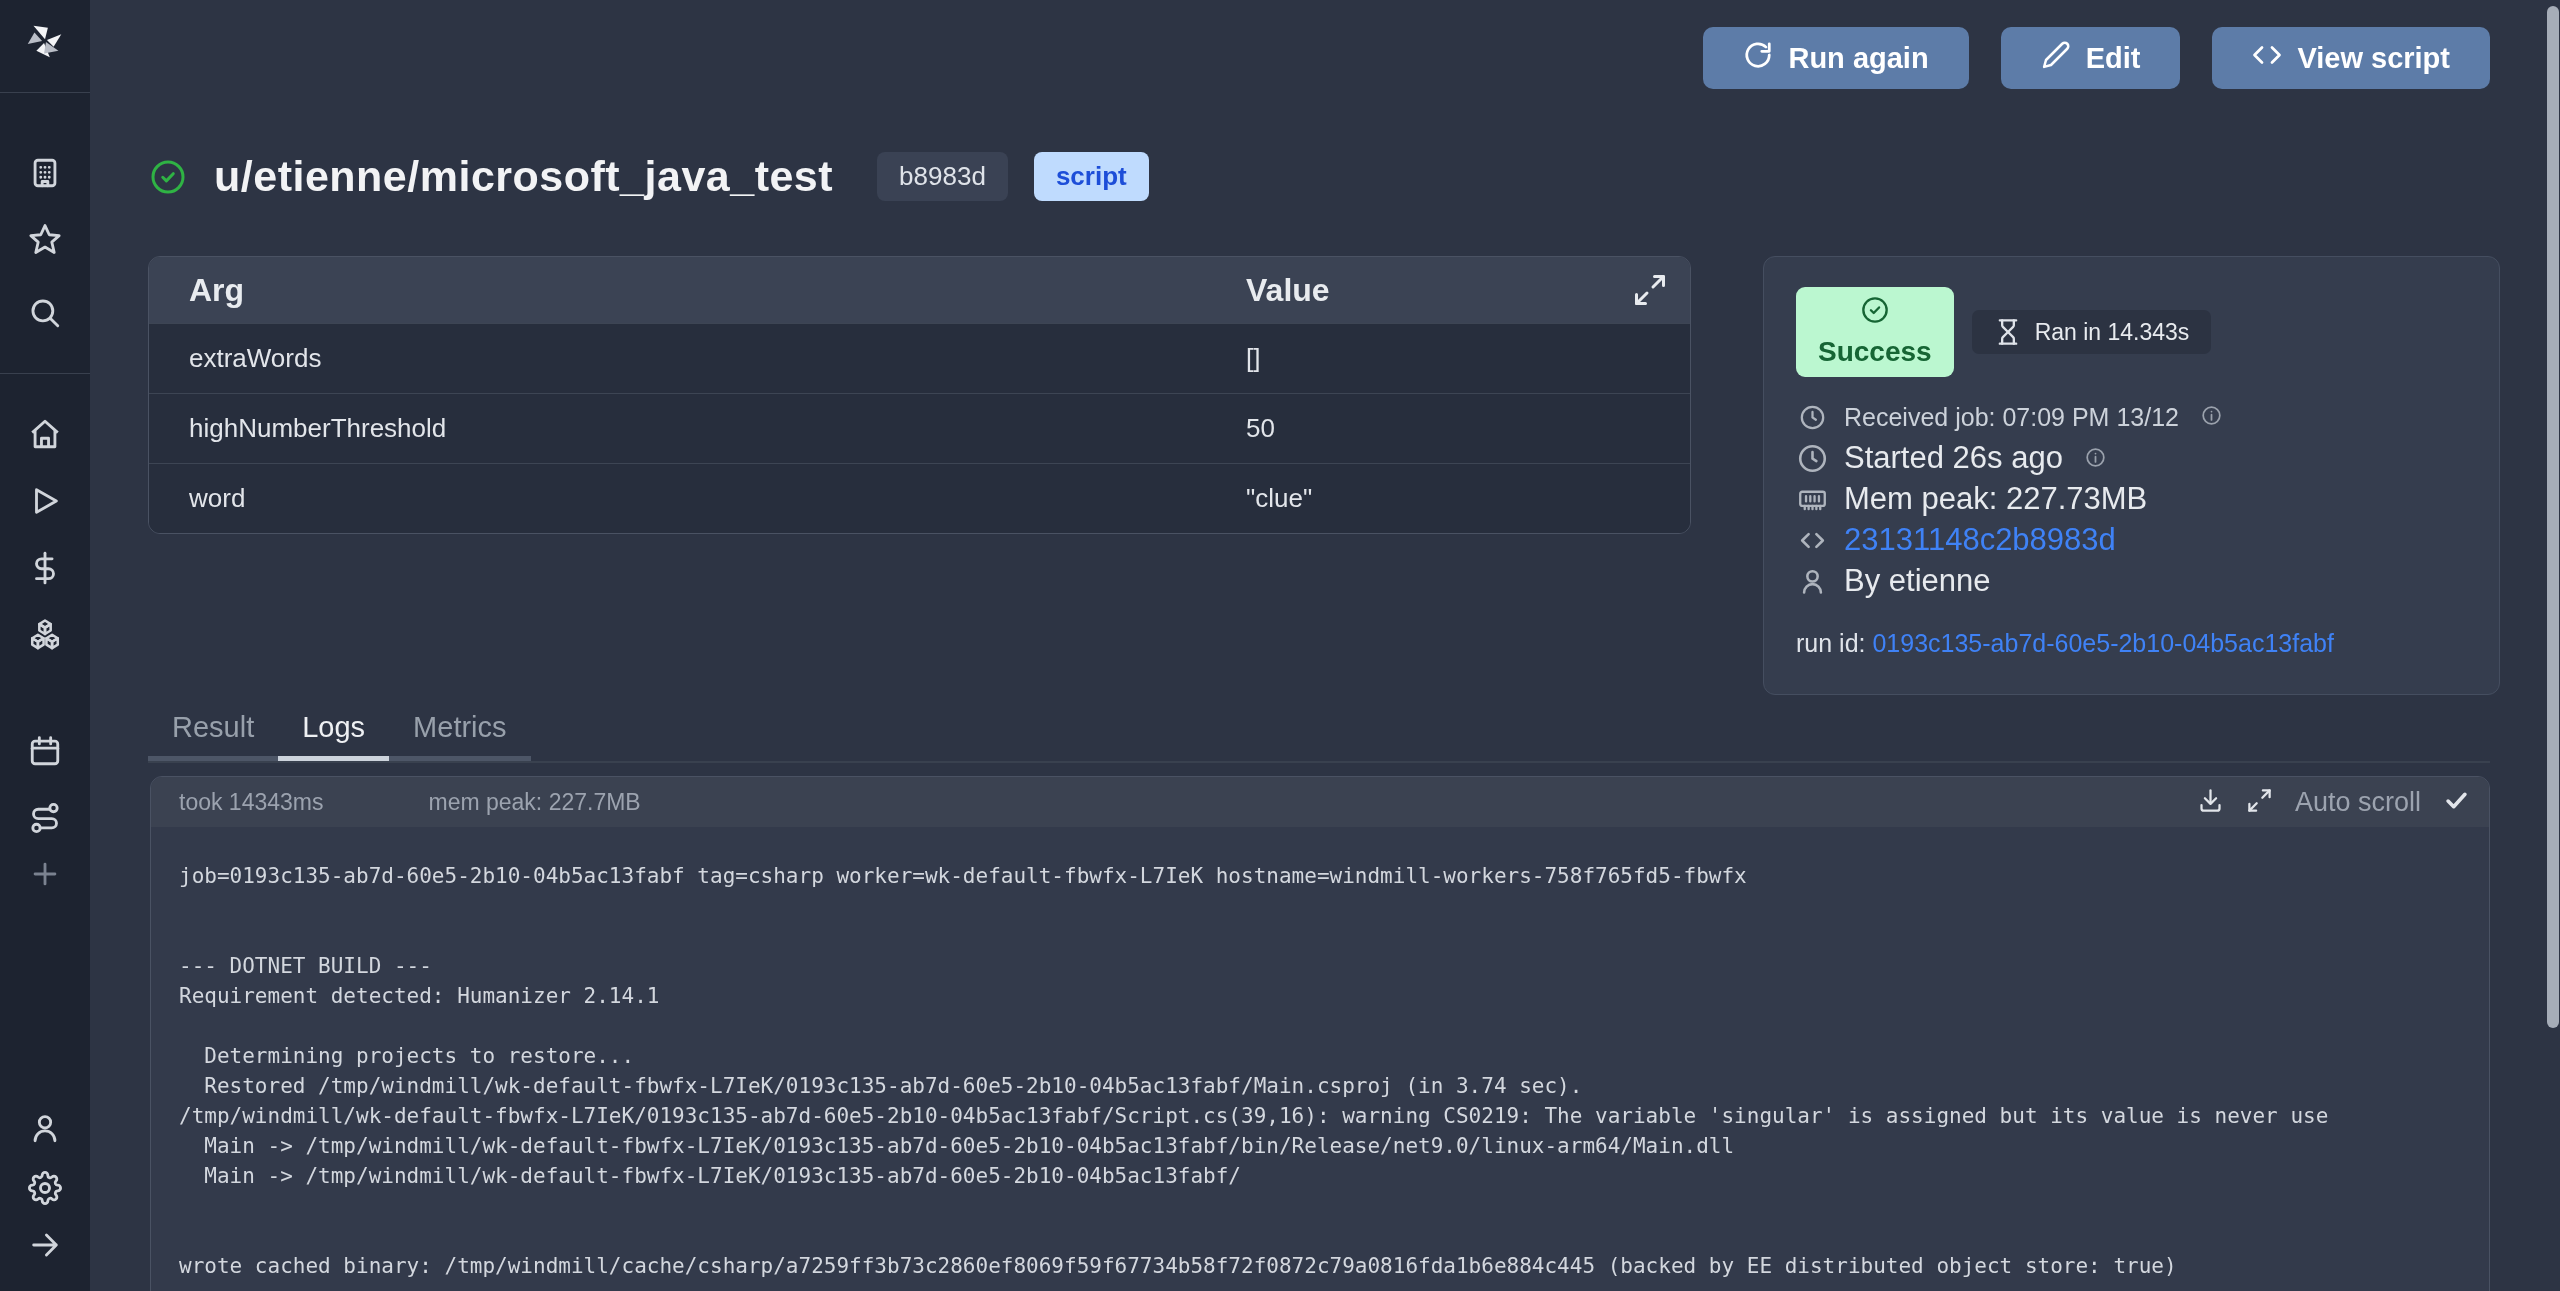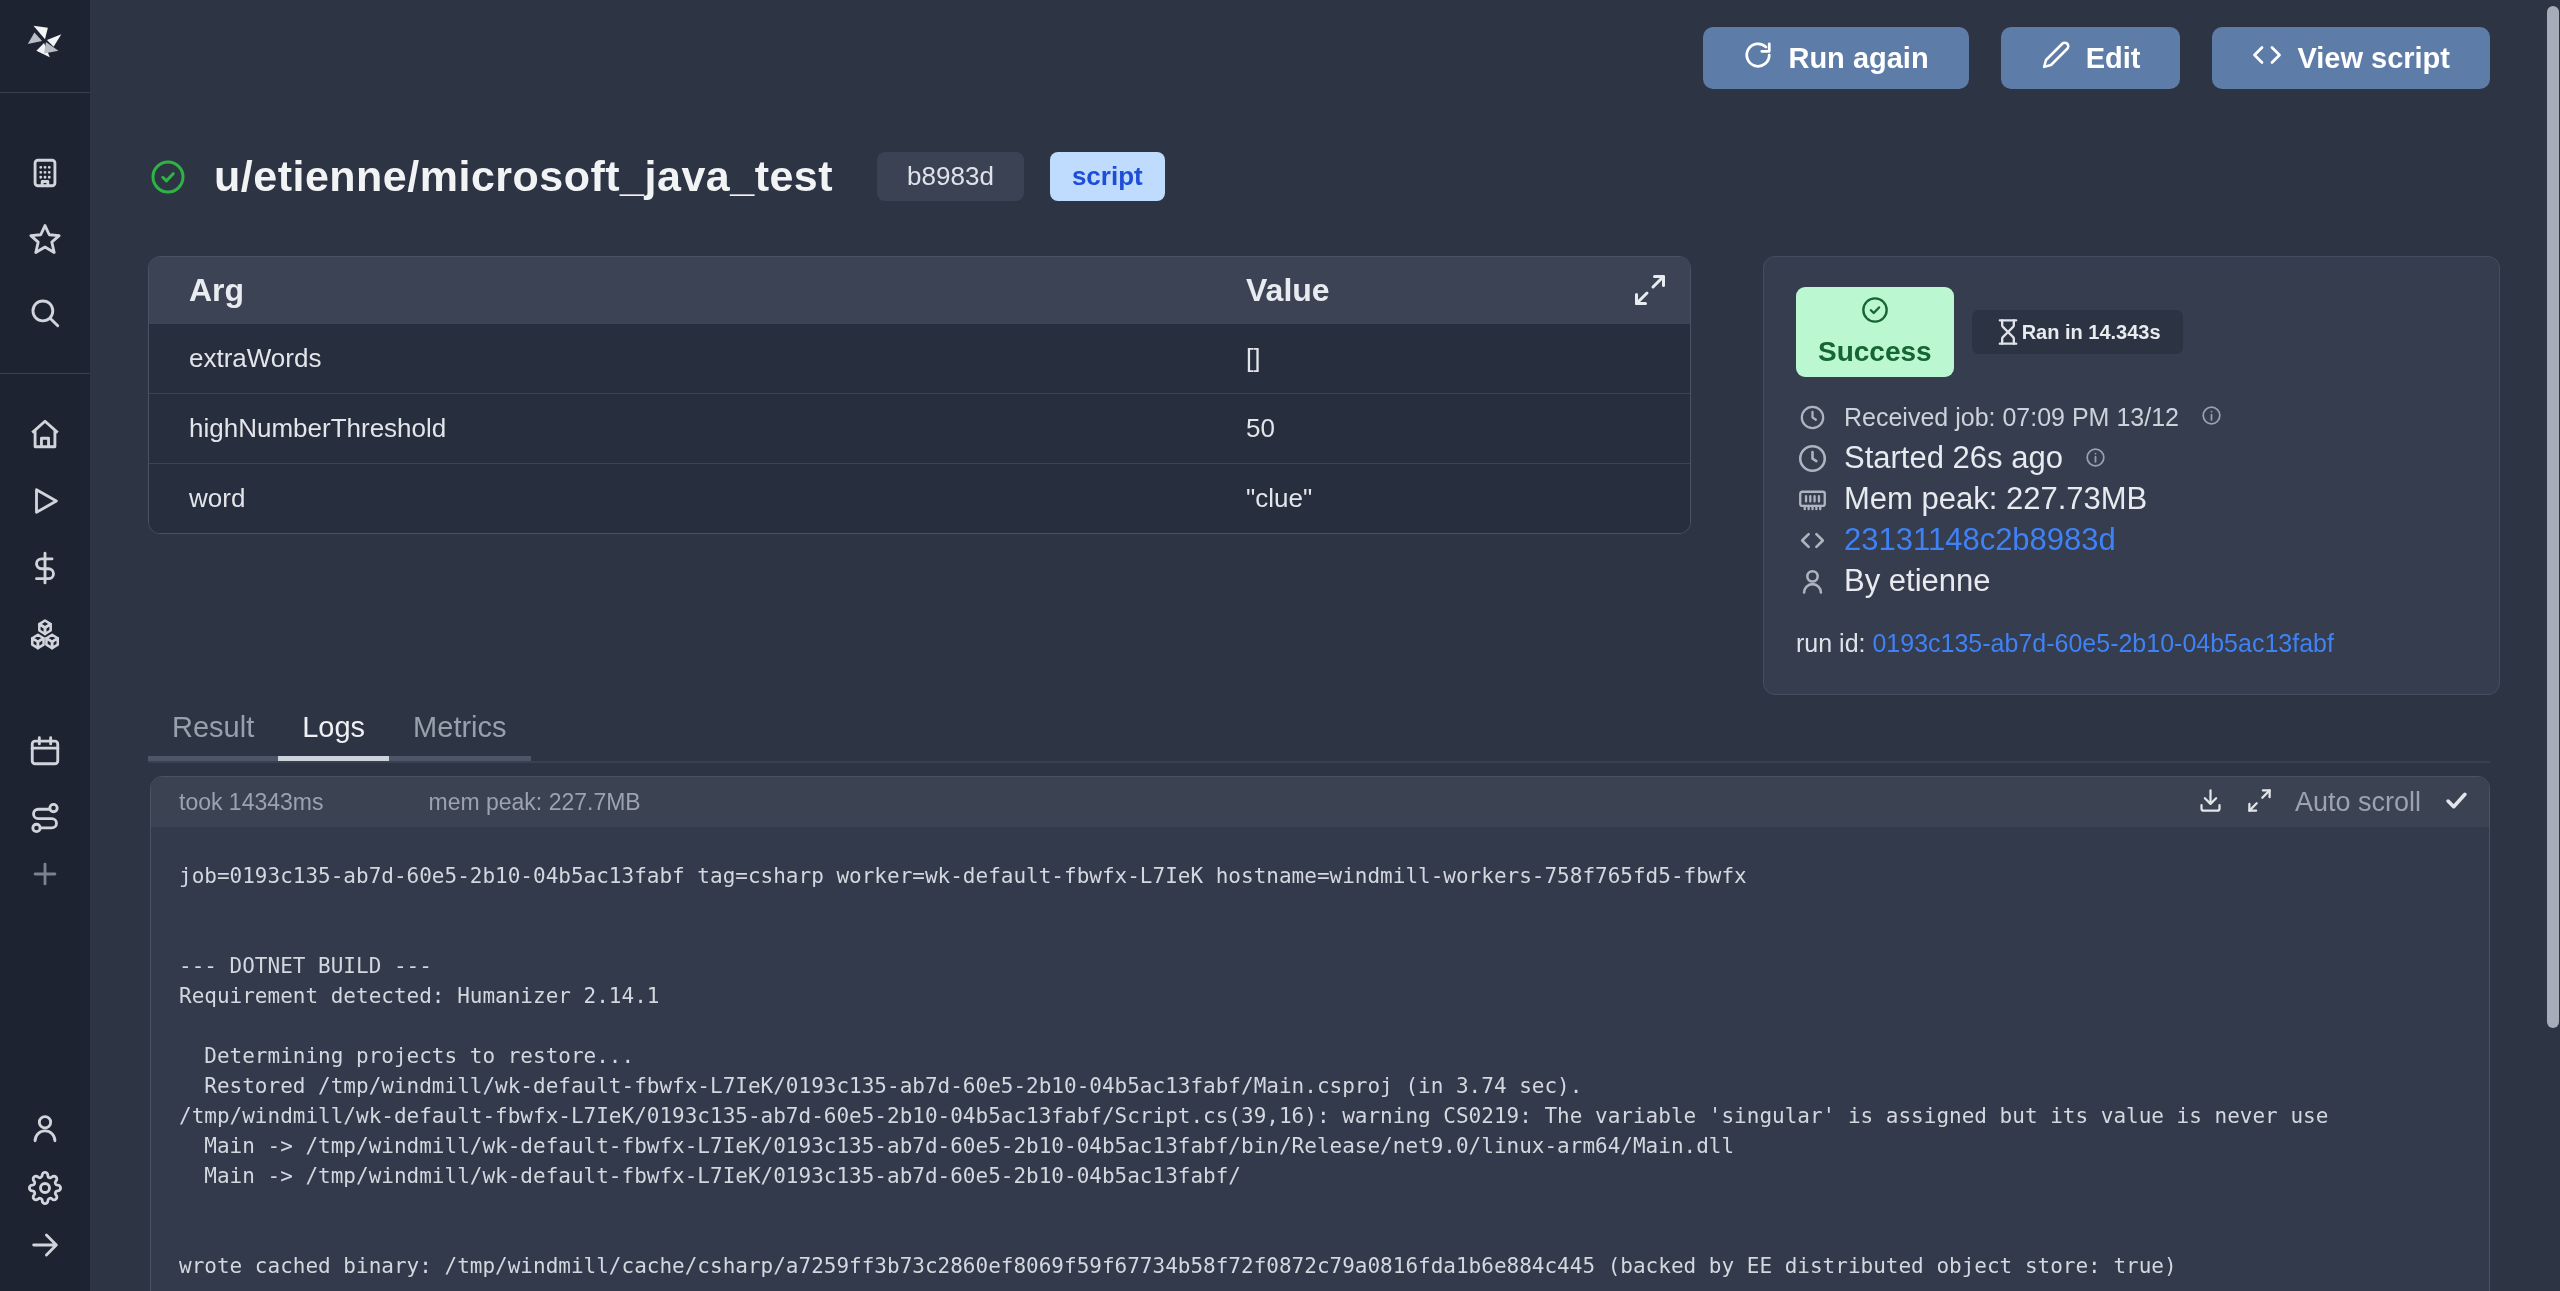--- a/index.html
+++ b/index.html
@@ -25,37 +25,37 @@
     display:flex; align-items:center; gap:15px; height:62px; padding:0 40px;
     background:var(--button-bg,#5d7ca8); color:#fff; border:none; border-radius:10px;
     font-family:"Liberation Sans",sans-serif; font-size:29px; font-weight:700; cursor:pointer;
   }
   .btn svg { width:30px; height:30px; }
 
   
   #title-row { position:absolute; top:152px; left:150px; display:flex; align-items:center; }
   #title-check { color:#2fb344; width:36px; height:36px; }
   #page-title { font-size:43px; font-weight:800; letter-spacing:0.5px; color:#f2f3f5; margin-left:28px; }
-  .badge-hash { margin-left:44px; background:var(--hash-badge-bg,#3a4254); color:#dfe3e9; font-size:26px; padding:9px 30px; border-radius:8px; }
+  .badge-hash { margin-left:44px; background:var(--hash-badge-bg,#3a4254); color:#dfe3e9; font-size:26px; padding:9px 22px; border-radius:8px; }
   .badge-kind { margin-left:26px; background:var(--script-badge-bg,#bfdbfe); color:var(--script-badge-text,#1d4ed8); font-size:26px; font-weight:700; padding:9px 22px; border-radius:8px; }
 
   
   #args-table { position:absolute; top:256px; left:148px; width:1543px; border:1px solid var(--table-border,#4a5263); border-radius:12px; overflow:hidden; }
   #args-head { display:flex; align-items:center; height:66px; background:var(--table-header-bg,#3b4354); position:relative; font-size:32px; font-weight:700; color:#e8ebef; }
   .col-arg { width:1097px; padding-left:40px; }
   .col-val { flex:1; }
   #args-expand { position:absolute; right:22px; top:15px; width:36px; height:36px; color:#e8ebef; cursor:pointer; }
   .arg-row { display:flex; align-items:center; height:70px; background:var(--table-row-bg,#272e3d); border-top:1px solid var(--row-divider,#3d4554); font-size:26px; color:#e2e5ea; }
 
   
   #job-panel { position:absolute; top:256px; left:1763px; width:737px; background:var(--panel-bg,#353d4e); border:1px solid var(--panel-border,#454e60); border-radius:12px; padding:30px 32px 36px 32px; }
   #status-row { display:flex; align-items:center; gap:18px; margin-bottom:26px; }
   #success-badge { display:flex; align-items:center; gap:12px; background:var(--success-bg,#bbf7d0); color:var(--success-text,#166534); font-size:28px; font-weight:700; padding:9px 22px; border-radius:9px;flex-direction:column; }
   #success-badge svg { width:28px; height:28px; }
-  #duration-chip { display:flex; align-items:center; background:#2c3342; color:#e8ebef; font-size:20px; padding:8px 22px; border-radius:7px;font-weight:bold; }
+  #duration-chip { display:flex; align-items:center; gap:13px; background:#2c3342; color:#e8ebef; font-size:23px; padding:8px 22px; border-radius:7px; }
   #duration-chip svg { width:28px; height:28px; color:#dfe3e9; }
   .info-row { display:flex; align-items:center; gap:16px; color:#e7eaee; }
   .info-row.small { font-size:25px; color:#ccd2da; margin:4px 0 8px 0; }
   .info-row.big { font-size:31px; margin:5px 0; }
   .info-row .li { width:32px; display:flex; justify-content:center; color:#aeb4bd; flex:0 0 32px; }
   .info-row.small .li svg { width:27px; height:27px; }
   .info-row.big .li svg { width:31px; height:31px; }
   .inline-info { color:#9aa1ac; margin-left:6px; cursor:pointer; }
   .inline-info svg { width:21px; height:21px; }
   a.link { color:var(--link,#3f82f6); text-decoration:none; cursor:pointer; }

